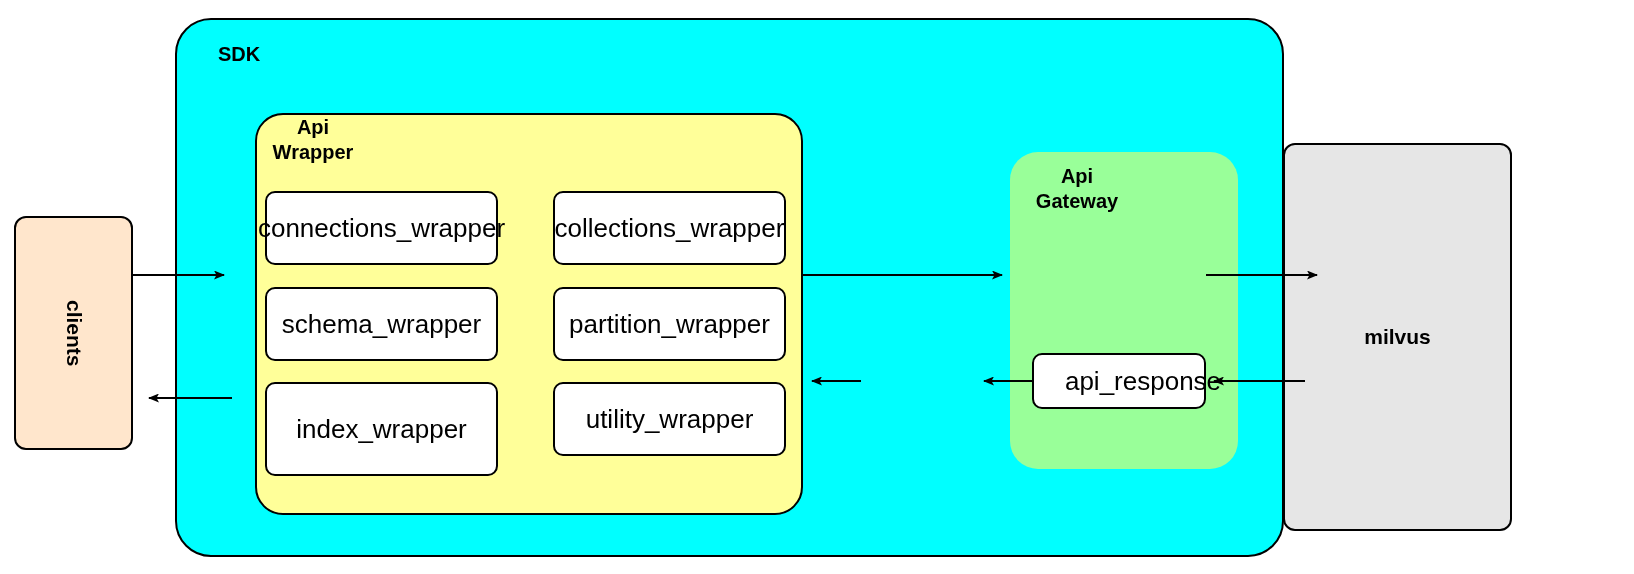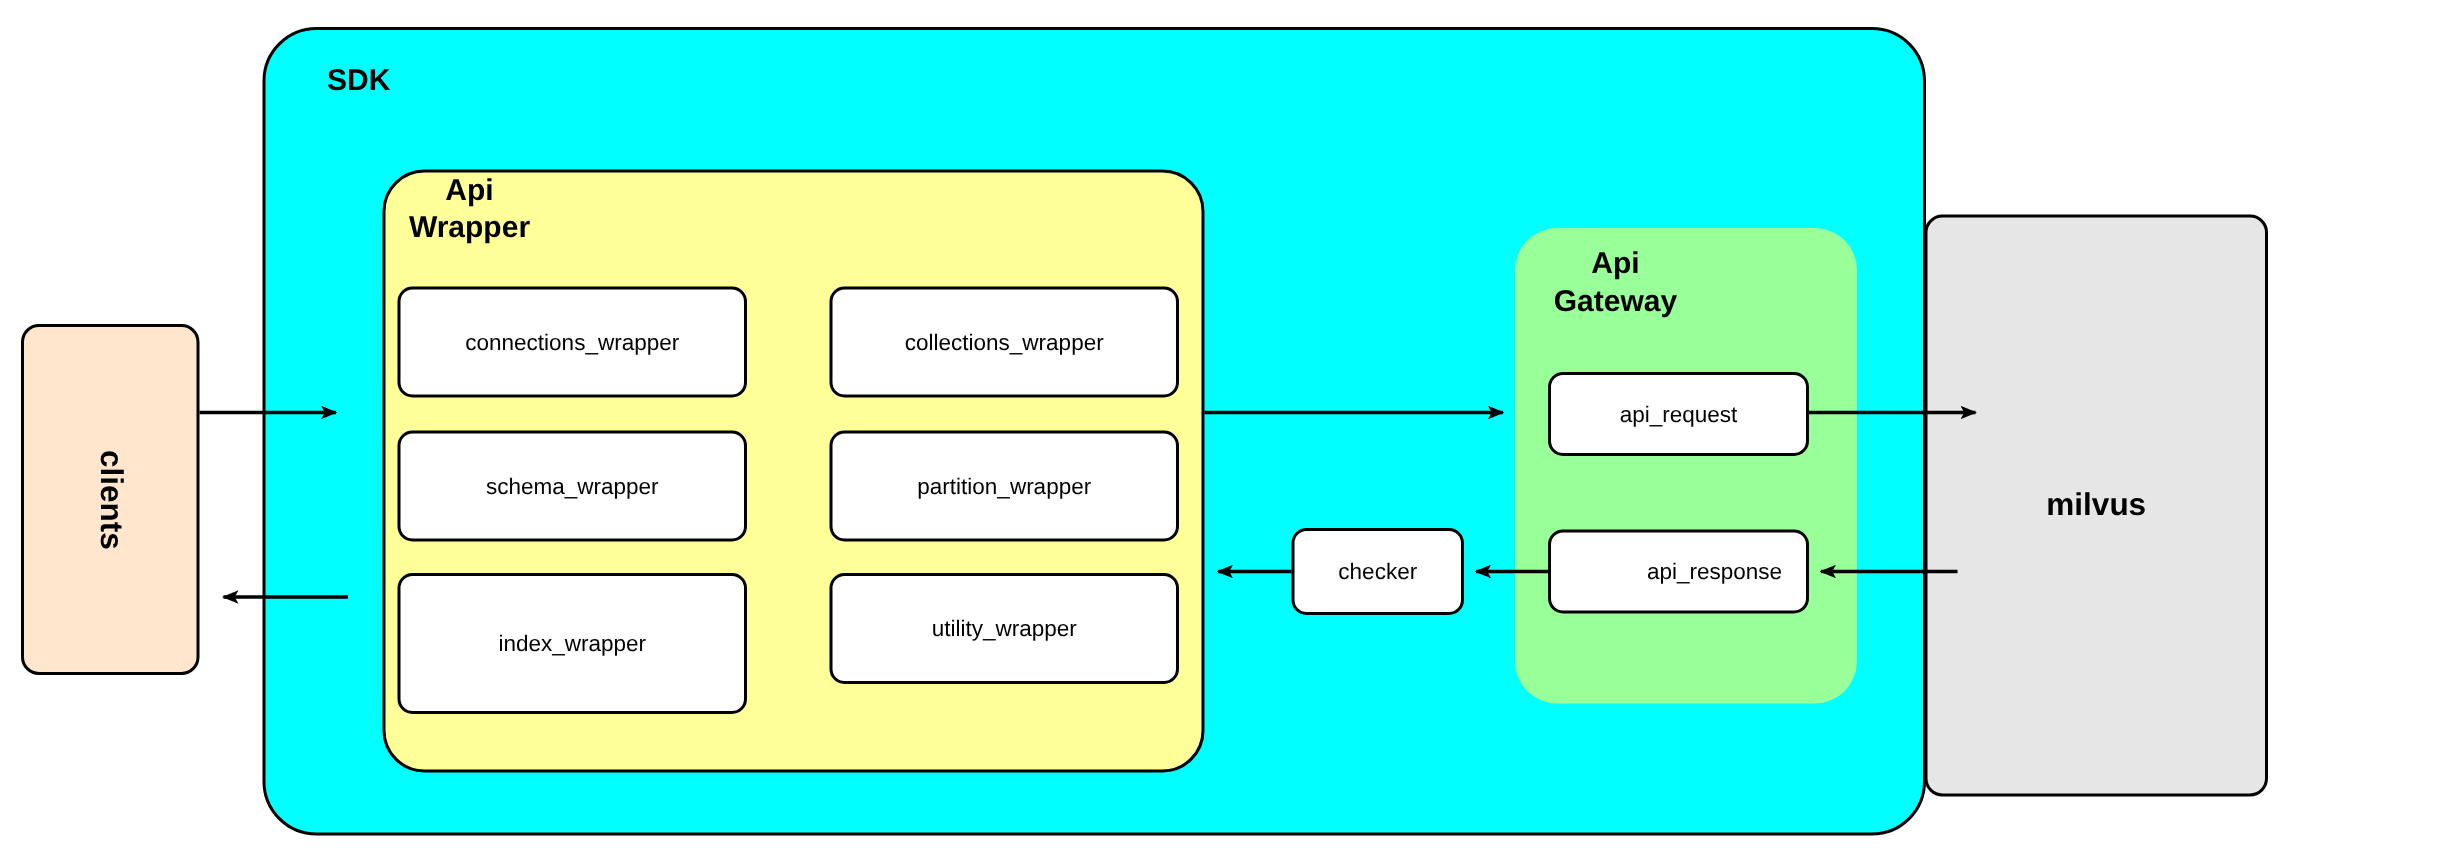--- a/index.html
+++ b/index.html
@@ -67,21 +67,21 @@
   }
   .sdk-title   { left: 218px; top: 42px; text-align: center; }
   .wrapper-title { left: 258px; top: 115px; width: 110px; }
   .gateway-title { left: 1022px; top: 164px; width: 110px; }
 
   
   .leaf {
     background: #ffffff;
     border: 2px solid #000000;
     border-radius: 10px;
-    font-size: 15px;
+    font-size: 26px;
     color: #000000;
   }
   .side-node {
     border: 2px solid #000000;
     border-radius: 12px;
     font-size: 21px;
     font-weight: bold;
     color: #000000;
   }
   .clients-box {
@@ -156,30 +156,24 @@
   <div class="node leaf w-par">
     <span>partition_wrapper</span>
   </div>
   <div class="node leaf w-idx">
     <span>index_wrapper</span>
   </div>
   <div class="node leaf w-uti">
     <span>utility_wrapper</span>
   </div>
 
-  <div class="node leaf g-req">
-    <span>api_request</span>
-  </div>
   <div class="node leaf g-res">
     <span>api_response</span>
   </div>
 
-  <div class="node leaf checker-box">
-    <span>checker</span>
-  </div>
 
   <div class="node side-node clients-box">
     <span class="vtext">clients</span>
   </div>
   <div class="node side-node milvus-box">
     <span>milvus</span>
   </div>
 
   <svg id="edges" viewBox="0 0 1634 574" xmlns="http://www.w3.org/2000/svg">
     <defs>

